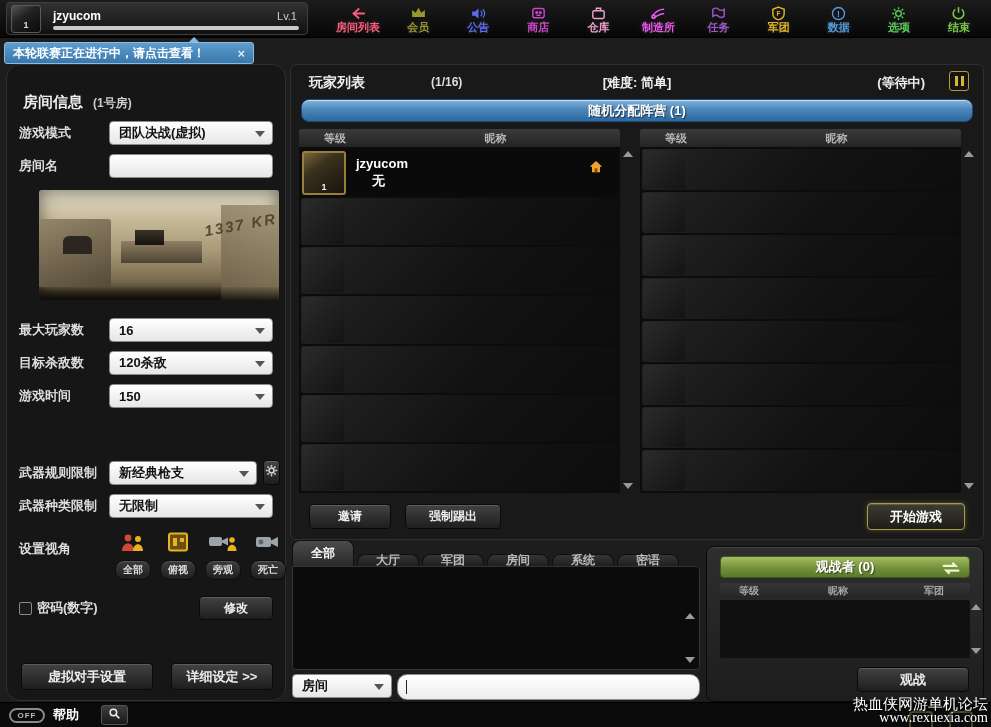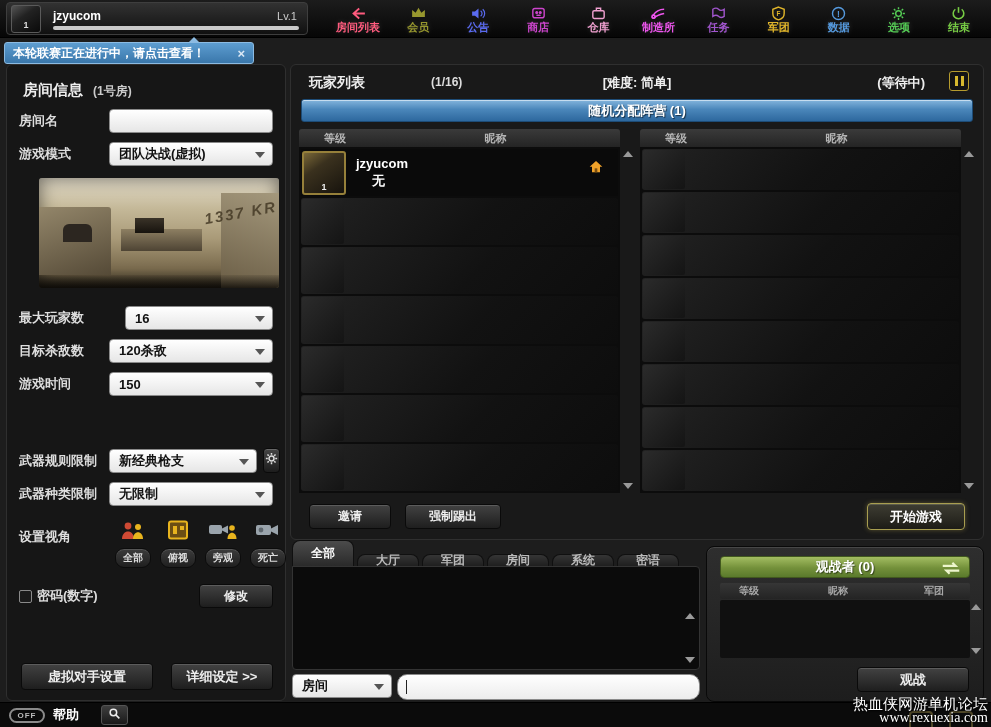--- a/index.html
+++ b/index.html
@@ -28,21 +28,21 @@
   
   .notif { position:absolute; left:4px; top:42px; width:250px; height:22px;
             background:linear-gradient(#5d9dd0,#3a77ab); border:1px solid #8cbbe2; border-radius:3px;
             display:flex; align-items:center; padding:0 8px; color:#fff; font-weight:bold; font-size:12px; cursor:pointer; z-index:5; }
   .notif-tail { position:absolute; left:183px; top:-6px; width:0; height:0;
             border-left:6px solid transparent; border-right:6px solid transparent; border-bottom:6px solid #8cbbe2; }
   .notif-close { margin-left:auto; font-size:13px; color:#dce9f5; cursor:pointer; }
 
   
   .room-panel { position:absolute; left:6px; top:64px; width:280px; height:637px;
-            background:#161616; border:1px solid #2f2f2f; border-radius:6px; padding:14px 12px; }
+            background:#161616; border:1px solid #2f2f2f; border-radius:14px; padding:26px 12px; }
   .rp-title-row { display:flex; align-items:baseline; gap:10px; margin:2px 0 4px 4px; }
   .rp-title { color:#eee; font-size:15px; font-weight:bold; }
   .rp-roomno { color:#ccc; font-size:12px; font-weight:bold; }
   .frow { display:flex; align-items:center; margin-top:9px; }
   .flabel { width:90px; color:#ddd; font-weight:bold; font-size:13px; flex:none; }
   .white-ctl { position:relative; height:24px; background:linear-gradient(#ffffff,#e6e6e6);
             border:1px solid #8a8a8a; border-radius:4px; display:flex; align-items:center;
             padding:0 18px 0 9px; font-weight:bold; font-size:13px; color:#111; cursor:pointer; }
   .grow { flex:1; }
   .dd-arrow { position:absolute; right:7px; top:9px; width:0; height:0;
@@ -55,21 +55,21 @@
   .mw { position:absolute; }
   .mw1 { left:0; top:26%; width:30%; height:62%; background:linear-gradient(160deg,#93866a,#554a37); border-radius:0 3px 0 0; }
   .mw2 { left:10%; top:42%; width:12%; height:16%; background:#2c2620; border-radius:6px 6px 0 0; }
   .mw3 { left:34%; top:46%; width:34%; height:20%; background:linear-gradient(#8d7f62,#4e4434); }
   .mw4 { left:40%; top:36%; width:12%; height:14%; background:linear-gradient(#3a3328,#17130e); }
   .mw5 { right:0; top:14%; width:24%; height:86%; background:linear-gradient(200deg,#a4987c,#6a5d45); }
   .mw6 { left:0; bottom:0; width:100%; height:12%; background:linear-gradient(rgba(20,16,10,.1),rgba(10,8,5,.8)); }
   .graffiti { position:absolute; right:2px; top:26px; transform:rotate(-10deg); color:#3f3categories322; color:#453a26;
             font-weight:bold; font-style:italic; font-size:15px; letter-spacing:2px; opacity:.85; }
 
-  .gap-lg { margin-top:46px;gap:16px; }
+  .gap-lg { margin-top:46px; }
   .dd-narrow { flex:0 0 148px; }
   .gear-btn { width:26px; height:25px; margin-left:6px; border-radius:4px; cursor:pointer;
             background:linear-gradient(#454545,#1d1d1d); border:1px solid #0a0a0a; box-shadow:inset 0 1px 0 #666;
             display:flex; align-items:center; justify-content:center; }
   .gear-btn svg { width:15px; height:15px; }
 
   .views { display:flex; gap:9px; margin-left:6px; }
   .vopt { display:flex; flex-direction:column; align-items:center; gap:4px; cursor:pointer; }
   .vopt svg { width:30px; height:20px; }
   .vpill { min-width:36px; text-align:center; padding:2px 7px; border-radius:9px; color:#ddd; font-size:10px; font-weight:bold;
@@ -91,21 +91,21 @@
   
   .main-panel { position:absolute; left:290px; top:64px; width:694px; height:476px;
             background:#191919; border:1px solid #2f2f2f; border-radius:6px; }
   .mp-title { position:absolute; left:18px; top:9px; color:#eee; font-size:14px; font-weight:bold; }
   .mp-count { position:absolute; left:140px; top:10px; color:#ddd; font-size:12px; font-weight:bold; }
   .mp-diff  { position:absolute; left:0; right:0; top:9px; text-align:center; color:#eee; font-size:13px; font-weight:bold; }
   .mp-status{ position:absolute; right:58px; top:9px; color:#eee; font-size:13px; font-weight:bold; }
   .pause-btn{ position:absolute; right:14px; top:6px; width:20px; height:20px; border:1px solid #b59b2e; border-radius:3px;
             background:#141414; display:flex; align-items:center; justify-content:center; gap:3px; cursor:pointer; }
   .pause-btn i { width:3px; height:10px; background:#d6b82e; display:block; }
-  .team-bar { position:absolute; left:10px; right:10px; top:34px; height:23px; border-radius:3px; cursor:pointer;
+  .team-bar { position:absolute; left:10px; right:10px; top:34px; height:23px; border-radius:8px; cursor:pointer;
             background:linear-gradient(#84b5dd 0%,#4a86ba 45%,#2d689e 100%); border:1px solid #1d4c77;
             box-shadow:inset 0 1px 0 rgba(255,255,255,.55);
             color:#fff; font-weight:bold; font-size:13px; display:flex; align-items:center; justify-content:center;
             text-shadow:1px 1px 1px rgba(0,0,0,.6); }
   .lists { position:absolute; left:8px; right:8px; top:64px; bottom:46px; display:flex; gap:6px; }
   .tlist { flex:1; position:relative; }
   .tl-head { height:18px; margin-right:14px; background:linear-gradient(#3a3a3a,#242424); border-radius:3px 3px 0 0;
             display:flex; align-items:center; color:#b5b5b5; font-size:11px; font-weight:bold; }
   .tl-col-lv { width:72px; text-align:center; }
   .tl-col-nick { flex:1; text-align:center; }
@@ -313,31 +313,31 @@
     <span class="notif-close">×</span>
   </div>
 
   <aside class="room-panel">
     <div class="rp-title-row">
       <span class="rp-title">房间信息</span>
       <span class="rp-roomno">(1号房)</span>
     </div>
 
     <div class="frow">
-      <span class="flabel">房间名</span>
-      <div class="white-ctl grow">
-        <span></span>
-      </div>
-    </div>
-
-    <div class="frow">
       <span class="flabel">游戏模式</span>
       <div class="white-ctl grow">
         <span>团队决战(虚拟)</span>
         <i class="dd-arrow"></i>
+      </div>
+    </div>
+
+    <div class="frow">
+      <span class="flabel">房间名</span>
+      <div class="white-ctl grow">
+        <span></span>
       </div>
     </div>
 
 
     <div class="map-preview">
       <div class="mw mw1"></div>
       <div class="mw mw2"></div>
       <div class="mw mw3"></div>
       <div class="mw mw4"></div>
       <div class="mw mw5"></div>

